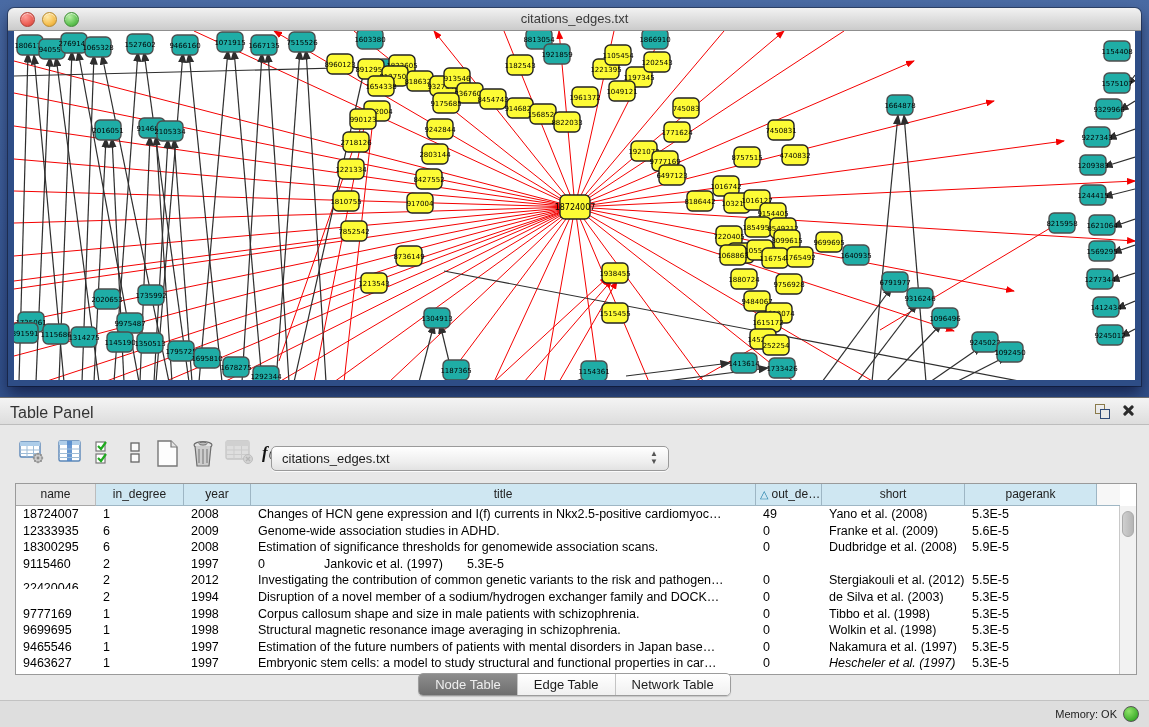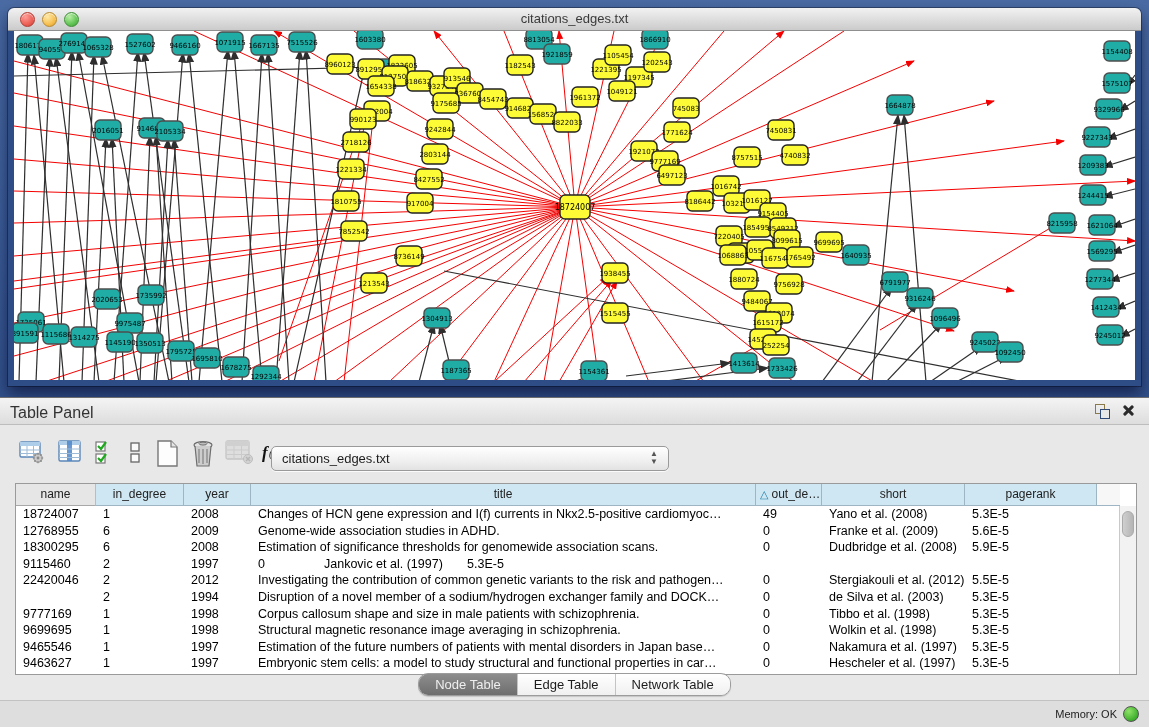--- a/index.html
+++ b/index.html
@@ -48,21 +48,21 @@
   .sort-tri{color:#1f7fa8;font-size:11px;margin-right:3px;}
   .tbody{position:absolute;left:0;top:22px;right:16px;bottom:0;overflow:hidden;}
   .trow{display:flex;height:16.6px;}
   .tcell{box-sizing:border-box;padding-left:7px;font-size:12.5px;color:#000;line-height:16.6px;
     overflow:hidden;white-space:nowrap;}
   .vscroll{position:absolute;right:0;top:22px;bottom:0;width:16px;background:#f2f2f2;border-left:1px solid #c9c9c9;}
   .vthumb{position:absolute;left:2px;right:2px;top:5px;height:24px;border-radius:6px;
     background:linear-gradient(90deg,#cfcfcf,#b5b5b5);border:1px solid #aaa;}
   
   .tabs{position:absolute;left:0;top:276px;width:1149px;height:24px;text-align:center;}
-  .seg{display:inline-flex;border:1px solid #9c9c9c;border-radius:10px;overflow:hidden;box-shadow:0 1px 1px rgba(0,0,0,.15);}
+  .seg{display:inline-flex;border:1px solid #9c9c9c;border-radius:5px;overflow:hidden;box-shadow:0 1px 1px rgba(0,0,0,.15);}
   .seg-btn{padding:0 16px;height:21px;line-height:21px;font-size:13px;background:linear-gradient(180deg,#ffffff,#f0f0f0);color:#1c1c1c;border-left:1px solid #c4c4c4;}
   .seg-btn:first-child{border-left:none;}
   .seg-btn.sel{background:linear-gradient(180deg,#8d8d8d,#6e6e6e);color:#efefef;}
   
   .statusbar{position:absolute;left:0;top:303px;width:1149px;height:27px;background:#dedede;border-top:1px solid #c2c2c2;}
   .memlabel{position:absolute;right:32px;top:7px;font-size:11px;color:#222;}
   .memdot{position:absolute;right:10px;top:5px;width:14px;height:14px;border-radius:50%;
     background:radial-gradient(circle at 35% 30%,#8fe468,#3fae2d 70%,#2e8c20);border:1px solid #555;}
 </style>
 </head>
@@ -779,21 +779,21 @@
           <div class="trow">
             <div class="tcell" style="width: 80px;">18724007</div>
             <div class="tcell" style="width: 88px;">1</div>
             <div class="tcell" style="width: 67px;">2008</div>
             <div class="tcell" style="width: 505px;">Changes of HCN gene expression and I(f) currents in Nkx2.5-positive cardiomyoc…</div>
             <div class="tcell" style="width: 66px;">49</div>
             <div class="tcell" style="width: 143px;">Yano et al. (2008)</div>
             <div class="tcell" style="width: 132px;">5.3E-5</div>
           </div>
           <div class="trow">
-            <div class="tcell" style="width: 80px;">12768955</div>
+            <div class="tcell" style="width: 80px;">12333935</div>
             <div class="tcell" style="width: 88px;">6</div>
             <div class="tcell" style="width: 67px;">2009</div>
             <div class="tcell" style="width: 505px;">Genome-wide association studies in ADHD.</div>
             <div class="tcell" style="width: 66px;">0</div>
             <div class="tcell" style="width: 143px;">Franke et al. (2009)</div>
             <div class="tcell" style="width: 132px;">5.6E-5</div>
           </div>
           <div class="trow">
             <div class="tcell" style="width: 80px;">18300295</div>
             <div class="tcell" style="width: 88px;">6</div>
@@ -805,21 +805,21 @@
           </div>
           <div class="trow">
             <div class="tcell" style="width: 80px;">9115460</div>
             <div class="tcell" style="width: 88px;">2</div>
             <div class="tcell" style="width: 67px;">1997</div>
             <div class="tcell" style="width: 66px;">0</div>
             <div class="tcell" style="width: 143px;">Jankovic et al. (1997)</div>
             <div class="tcell" style="width: 132px;">5.3E-5</div>
           </div>
           <div class="trow">
-            <div class="tcell" style="width: 80px;">22420046</div>
+            <div class="tcell" style="width: 80px; margin-top: 8px;">22420046</div>
             <div class="tcell" style="width: 88px;">2</div>
             <div class="tcell" style="width: 67px;">2012</div>
             <div class="tcell" style="width: 505px;">Investigating the contribution of common genetic variants to the risk and pathogen…</div>
             <div class="tcell" style="width: 66px;">0</div>
             <div class="tcell" style="width: 143px;">Stergiakouli et al. (2012)</div>
             <div class="tcell" style="width: 132px;">5.5E-5</div>
           </div>
           <div class="trow">
             <div class="tcell" style="width: 80px; margin-top: 20px;">14569117</div>
             <div class="tcell" style="width: 88px;">2</div>
@@ -855,21 +855,21 @@
             <div class="tcell" style="width: 66px;">0</div>
             <div class="tcell" style="width: 143px;">Nakamura et al. (1997)</div>
             <div class="tcell" style="width: 132px;">5.3E-5</div>
           </div>
           <div class="trow">
             <div class="tcell" style="width: 80px;">9463627</div>
             <div class="tcell" style="width: 88px;">1</div>
             <div class="tcell" style="width: 67px;">1997</div>
             <div class="tcell" style="width: 505px;">Embryonic stem cells: a model to study structural and functional properties in car…</div>
             <div class="tcell" style="width: 66px;">0</div>
-            <div class="tcell" style="width: 143px;">Hescheler et al. (1997)</div>
+            <div class="tcell" style="width: 143px; font-style: italic;">Hescheler et al. (1997)</div>
             <div class="tcell" style="width: 132px;">5.3E-5</div>
           </div>
         </div>
       <div class="vscroll">
         <div class="vthumb"></div>
       </div>
     </div>
 
     <div class="tabs">
       <span class="seg" id="tabseg">

